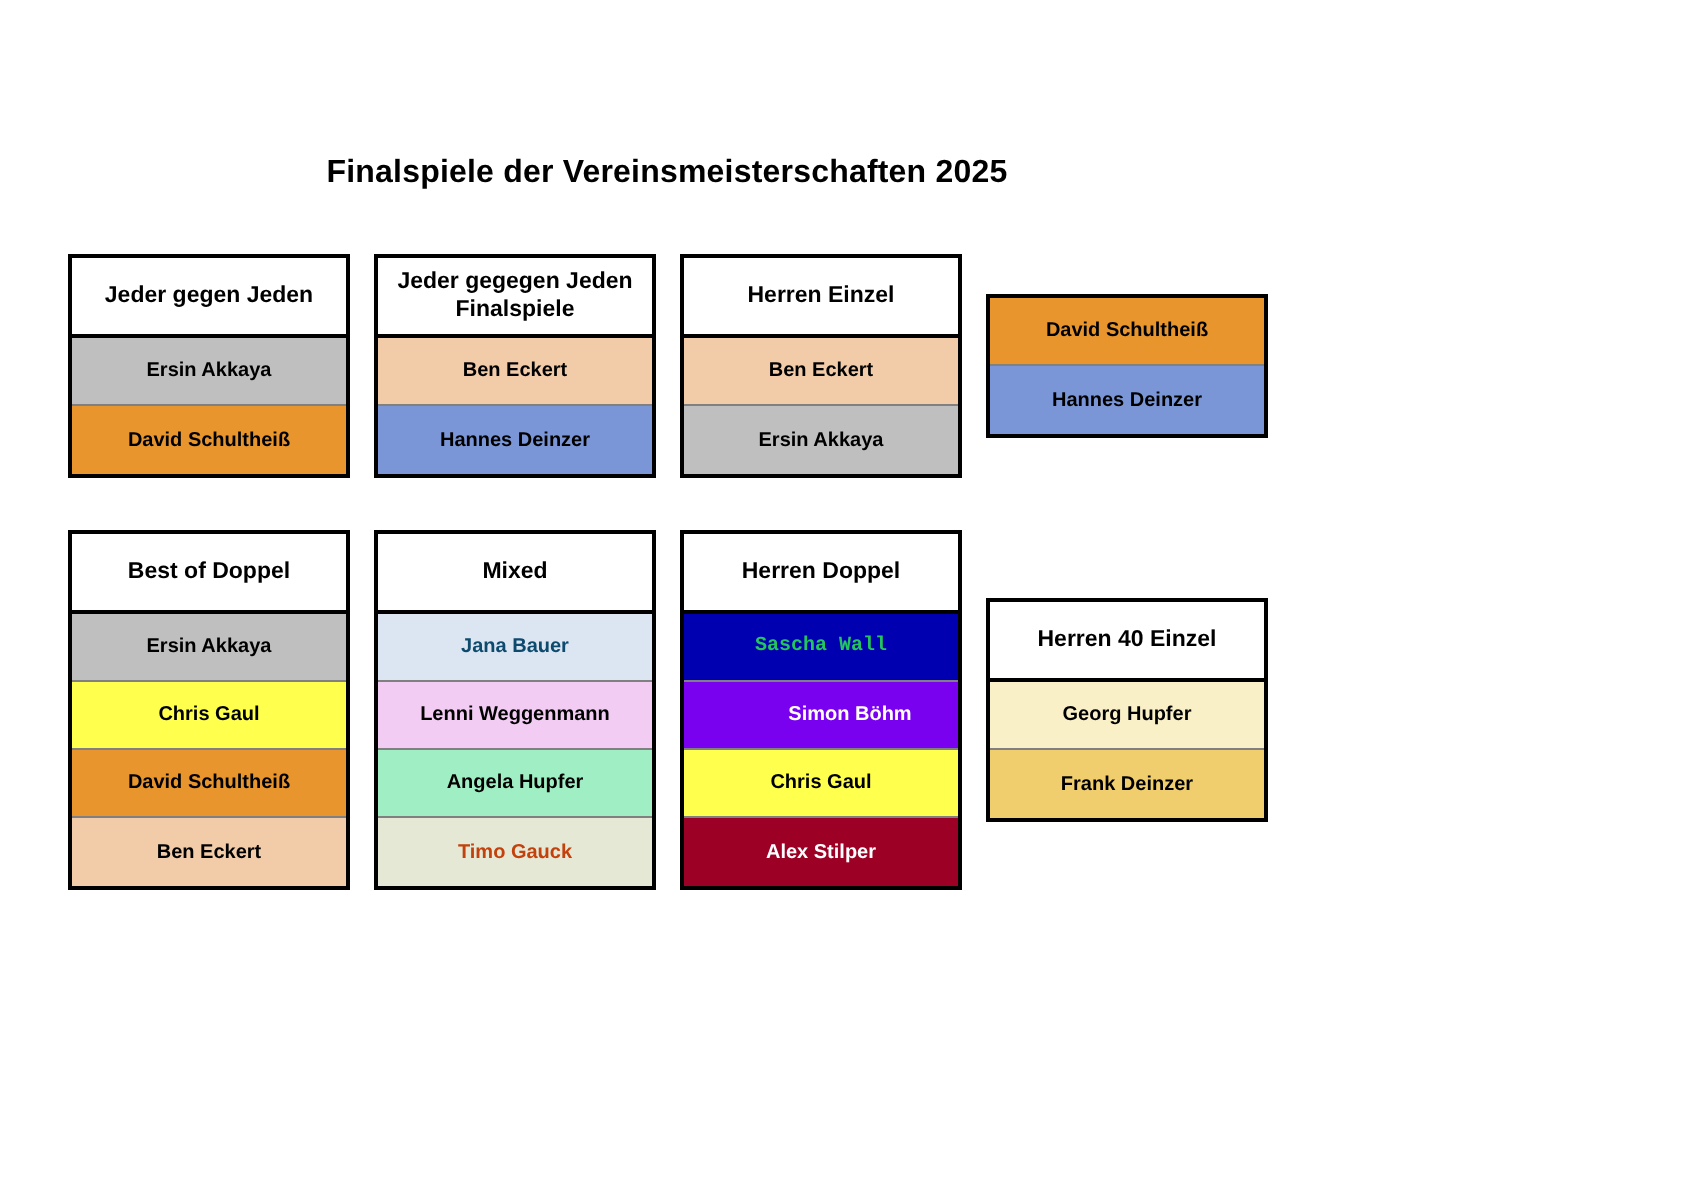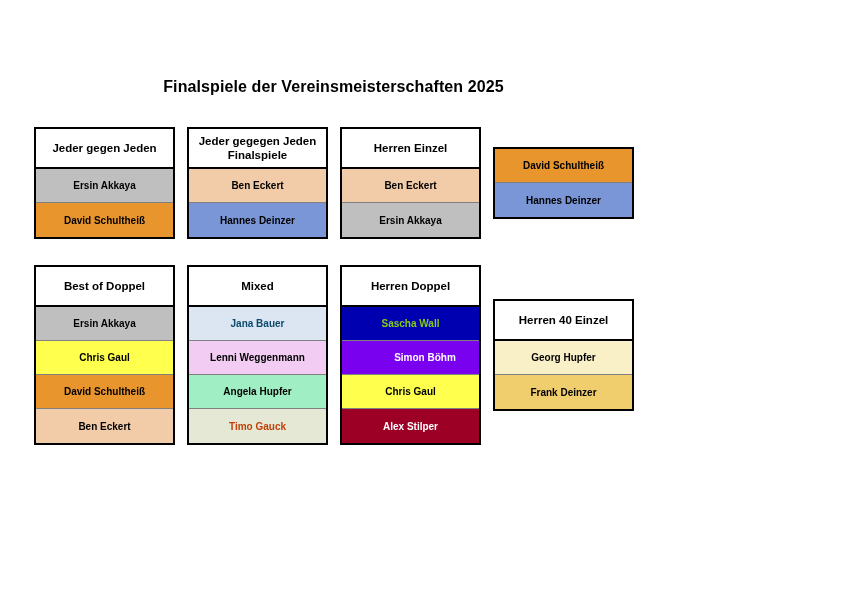--- a/index.html
+++ b/index.html
@@ -129,21 +129,21 @@
         </div>
         <div class="bracket-table">
           <div class="bracket-header">Mixed</div>
           <div class="bracket-row" style="background: rgb(220, 230, 242); color: #0c4a6e;">Jana Bauer</div>
           <div class="bracket-row" style="background: rgb(242, 204, 242); color: rgb(0, 0, 0);">Lenni Weggenmann</div>
           <div class="bracket-row" style="background: rgb(160, 239, 196); color: rgb(0, 0, 0);">Angela Hupfer</div>
           <div class="bracket-row" style="background: rgb(228, 232, 212); color: #c2410c;">Timo Gauck</div>
         </div>
         <div class="bracket-table">
           <div class="bracket-header">Herren Doppel</div>
-          <div class="bracket-row" style="background: rgb(0, 0, 176); color: #84cc16;">Sascha Wall</div>
+          <div class="bracket-row" style="background: rgb(0, 0, 176); color: #22c55e; font-family: Liberation Mono, monospace;">Sascha Wall</div>
           <div class="bracket-row" style="background: rgb(122, 0, 240); color: rgb(255, 255, 255); padding-left: 31px;">Simon Böhm</div>
           <div class="bracket-row" style="background: rgb(255, 255, 77); color: rgb(0, 0, 0);">Chris Gaul</div>
           <div class="bracket-row" style="background: rgb(156, 0, 36); color: rgb(255, 255, 255);">Alex Stilper</div>
         </div>
         <div class="bracket-table">
           <div class="bracket-header">Herren 40 Einzel</div>
           <div class="bracket-row" style="background: rgb(250, 240, 200); color: rgb(0, 0, 0);">Georg Hupfer</div>
           <div class="bracket-row" style="background: rgb(240, 206, 110); color: rgb(0, 0, 0);">Frank Deinzer</div>
         </div>
       </div>

